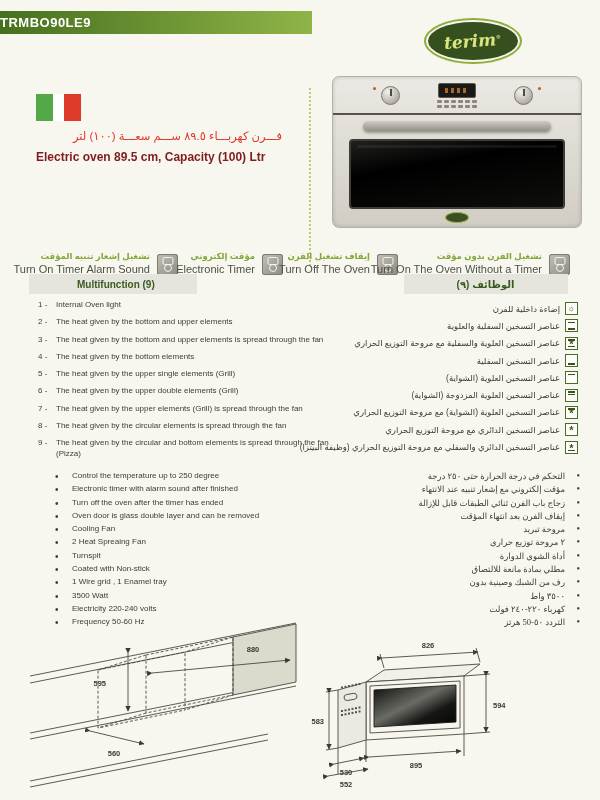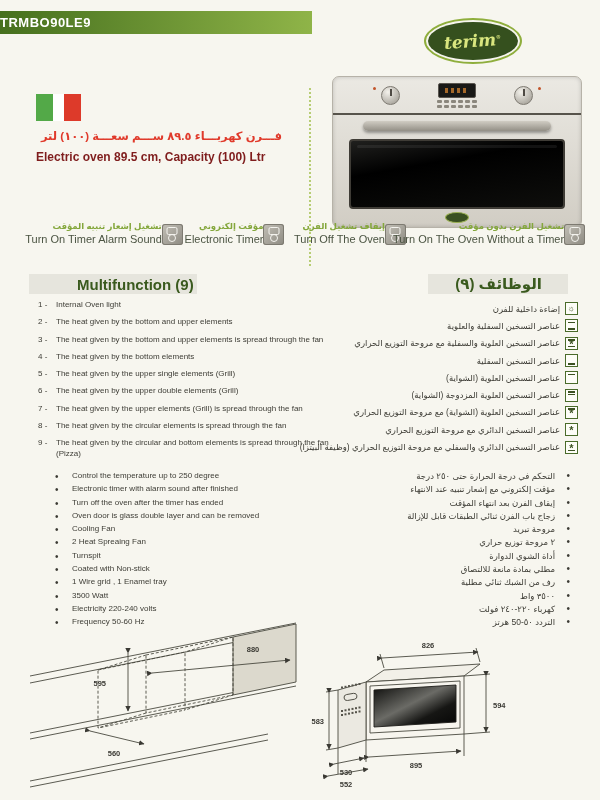--- a/index.html
+++ b/index.html
@@ -18,21 +18,21 @@
         display:flex;align-items:center;justify-content:center;}
   .logo-text{font-family:"DejaVu Serif","Liberation Serif",serif;font-style:italic;
         font-weight:bold;color:#d9e67f;font-size:17px;transform:rotate(-4deg);}
   .logo-reg{font-size:5px;color:#d9e67f;vertical-align:super;}
 
   
   .flag-green{position:absolute;left:36px;top:94px;width:17px;height:27px;background:#53a948;}
   .flag-white{position:absolute;left:53px;top:94px;width:11px;height:27px;background:#ffffff;}
   .flag-red{position:absolute;left:64px;top:94px;width:17px;height:27px;background:#dd3a2a;}
   .t-ar{position:absolute;left:36px;top:129px;width:246px;text-align:right;direction:rtl;
-        color:#e03a2b;font-weight:bold;font-size:11.5px;}
+        color:#e03a2b;font-weight:normal;font-size:11.5px;}
   .t-en{position:absolute;left:36px;top:150px;width:260px;color:#7f1d1d;font-weight:bold;font-size:12px;}
   .vdots{position:absolute;left:309px;top:88px;height:178px;border-left:2px dotted #b7cd74;}
 
   
   .oven{position:absolute;left:332px;top:76px;width:248px;height:150px;
         background:linear-gradient(180deg,#ebe9e3,#d1cdc4);
         border:1px solid #b6b2a8;border-radius:7px;box-shadow:inset 0 0 4px rgba(0,0,0,.18);}
   .oven-panel{position:absolute;top:0;left:0;right:0;height:36px;border-bottom:2px solid #57534b;}
   .knob{position:absolute;top:9px;width:17px;height:17px;border-radius:50%;
         background:radial-gradient(circle at 35% 30%,#f4f2ec,#97938a);border:1px solid #7e7a72;}
@@ -51,39 +51,39 @@
   .handle{position:absolute;left:30px;right:30px;top:44px;height:10px;border-radius:5px;
         background:linear-gradient(180deg,#d0ccc3,#938f86);box-shadow:0 2px 3px rgba(0,0,0,.35);}
   .glass{position:absolute;left:16px;right:16px;top:62px;bottom:18px;border-radius:4px;
         border:2px solid #3f3c36;background:linear-gradient(170deg,#20201e 0%,#000 35%,#0e0e0c 100%);}
   .glass::after{content:"";position:absolute;left:6px;top:4px;right:6px;height:3px;
         background:rgba(255,255,255,.07);border-radius:2px;}
   .oven-logo{position:absolute;left:50%;bottom:4px;transform:translateX(-50%);
         width:22px;height:9px;border-radius:50%;background:#3a5022;border:1px solid #9ab052;}
 
   
-  .feat{position:absolute;top:217px;height:34px;display:flex;align-items:center;gap:0;
-        justify-content:center;}
+  .feat{position:absolute;top:247px;height:34px;display:flex;align-items:center;gap:7px;
+        justify-content:flex-end;}
   .f1{left:30px;width:148px;} .f2{left:186px;width:97px;} .f3{left:302px;width:96px;} .f4{left:408px;width:162px;}
   .feat-txt{display:flex;flex-direction:column;align-items:flex-end;line-height:1.3;}
   .feat-ar{color:#84a73c;font-weight:bold;font-size:8.5px;direction:rtl;white-space:nowrap;}
   .feat-en{color:#4b5442;font-weight:normal;font-size:11px;white-space:nowrap;}
   .knobic{flex:none;width:21px;height:21px;border-radius:3px;position:relative;
         background:linear-gradient(135deg,#c3c0b7,#8d8a81);box-shadow:inset 0 0 0 1px #7d7a71;}
   .knobic::before{content:"";position:absolute;top:3px;left:50%;transform:translateX(-50%);
         width:9px;height:6px;border:1px solid #f4f3ee;border-radius:2px;}
   .knobic::after{content:"";position:absolute;bottom:3px;left:50%;transform:translateX(-50%);
         width:6px;height:6px;border:1px solid #f4f3ee;border-radius:50%;}
 
   
   .bar{position:absolute;top:274px;height:20px;background:#e6e5dd;display:flex;align-items:center;
         box-sizing:border-box;}
   .bar-l{left:29px;width:168px;padding-left:23px;}
-  .bar-r{left:428px;width:140px;justify-content:flex-start;padding-right:26px;direction:rtl;}
-  .bar span{color:#3a5a1e;font-weight:bold;font-size:15px;padding-left:25px;}
+  .bar-r{left:404px;width:164px;justify-content:center;padding-right:26px;direction:rtl;}
+  .bar span{color:#3a5a1e;font-weight:bold;font-size:10px;padding-left:25px;}
 
   
   .mf-en{position:absolute;left:38px;top:300px;width:300px;}
   .mf-en .row{display:flex;min-height:17.3px;color:#3d3c35;font-size:8px;line-height:1.35;}
   .mf-en .num{width:18px;flex:none;}
   .mf-en .nw{white-space:nowrap;text-align:center;}
   .mf-ar{position:absolute;right:22px;top:300px;width:280px;}
   .mf-ar .row{display:flex;justify-content:flex-end;align-items:center;height:17.3px;gap:5px;
         color:#3d3c35;font-size:8.5px;}
   .mf-ar .txt{direction:rtl;white-space:nowrap;}
@@ -93,21 +93,21 @@
   .tb.t{top:1.5px;} .tb.t2{top:4px;} .tb.b{bottom:1.5px;}
   .fni .fan{position:absolute;left:0;right:0;top:1px;text-align:center;
         font-size:11px;line-height:11px;color:#3c5222;font-weight:bold;}
   .fni .lamp{position:absolute;left:0;right:0;top:1px;text-align:center;
         font-size:8px;line-height:10px;color:#3c5222;}
 
   
   .sp-en{position:absolute;left:55px;top:471px;width:262px;}
   .sp-en .b{position:relative;padding-left:17px;min-height:13.3px;font-size:8px;color:#3d3c35;line-height:1.3;}
   .sp-en .b::before{content:"\2022";position:absolute;left:0;top:-1px;font-size:10px;}
-  .sp-ar{position:absolute;right:30px;top:471px;width:250px;direction:rtl;}
+  .sp-ar{position:absolute;right:20px;top:471px;width:250px;direction:rtl;font-family:Liberation Serif, serif;}
   .sp-ar .b{position:relative;padding-right:15px;min-height:13.3px;font-size:8.5px;color:#3d3c35;
         line-height:1.25;white-space:nowrap;text-align:right;}
   .sp-ar .b::before{content:"\2022";position:absolute;right:0;top:-1px;font-size:10px;}
 
   
   .tech{position:absolute;left:28px;top:598px;}
   .tech text{font-size:7.5px;font-weight:bold;fill:#3a3933;font-family:"Liberation Sans","DejaVu Sans",sans-serif;}
 </style>
 </head>
 <body>
@@ -306,27 +306,27 @@
     <div class="b">Coated with Non-stick</div>
     <div class="b">1 Wire grid , 1 Enamel tray</div>
     <div class="b">3500 Watt</div>
     <div class="b">Electricity 220-240 volts</div>
     <div class="b">Frequency 50-60 Hz</div>
   </div>
 
   <div class="sp-ar">
     <div class="b">التحكم في درجة الحرارة حتى ٢٥٠ درجة</div>
     <div class="b">مؤقت إلكتروني مع إشعار تنبيه عند الانتهاء</div>
+    <div class="b">زجاج باب الفرن ثنائي الطبقات قابل للإزالة</div>
     <div class="b">إيقاف الفرن بعد انتهاء المؤقت</div>
-    <div class="b">زجاج باب الفرن ثنائي الطبقات قابل للإزالة</div>
     <div class="b">مروحة تبريد</div>
     <div class="b">٢ مروحة توزيع حراري</div>
     <div class="b">أداة الشوي الدوارة</div>
     <div class="b">مطلي بمادة مانعة للالتصاق</div>
-    <div class="b">رف من الشبك ثنائي مطلية</div>
+    <div class="b">رف من الشبك وصينية بدون</div>
     <div class="b">٣٥٠٠ واط</div>
     <div class="b">كهرباء ٢٢٠-٢٤٠ فولت</div>
     <div class="b">التردد ٥٠-50 هرتز</div>
   </div>
 
   <svg class="tech" width="545" height="200" viewBox="0 0 545 200">
     <defs>
       <marker id="ar" markerWidth="7" markerHeight="7" refX="5.5" refY="3" orient="auto">
         <path d="M0,0 L6,3 L0,6 z" fill="#3a3933"></path>
       </marker>

